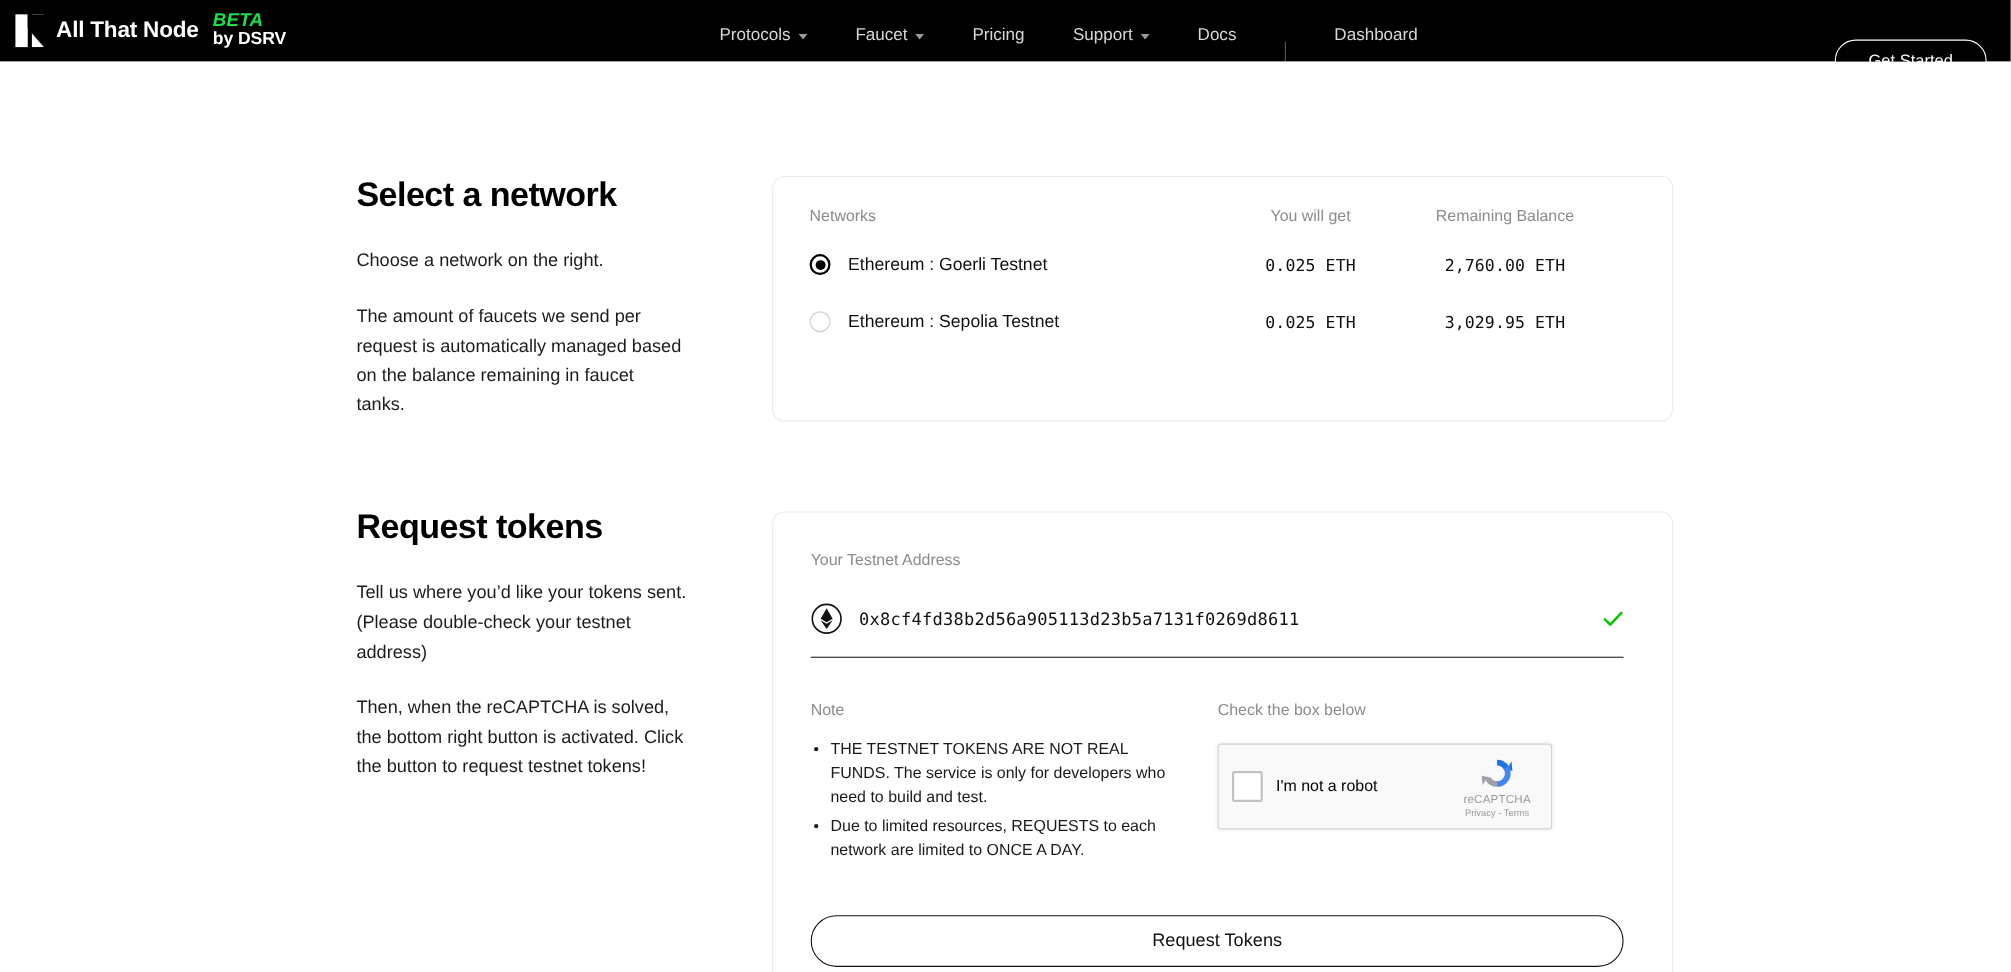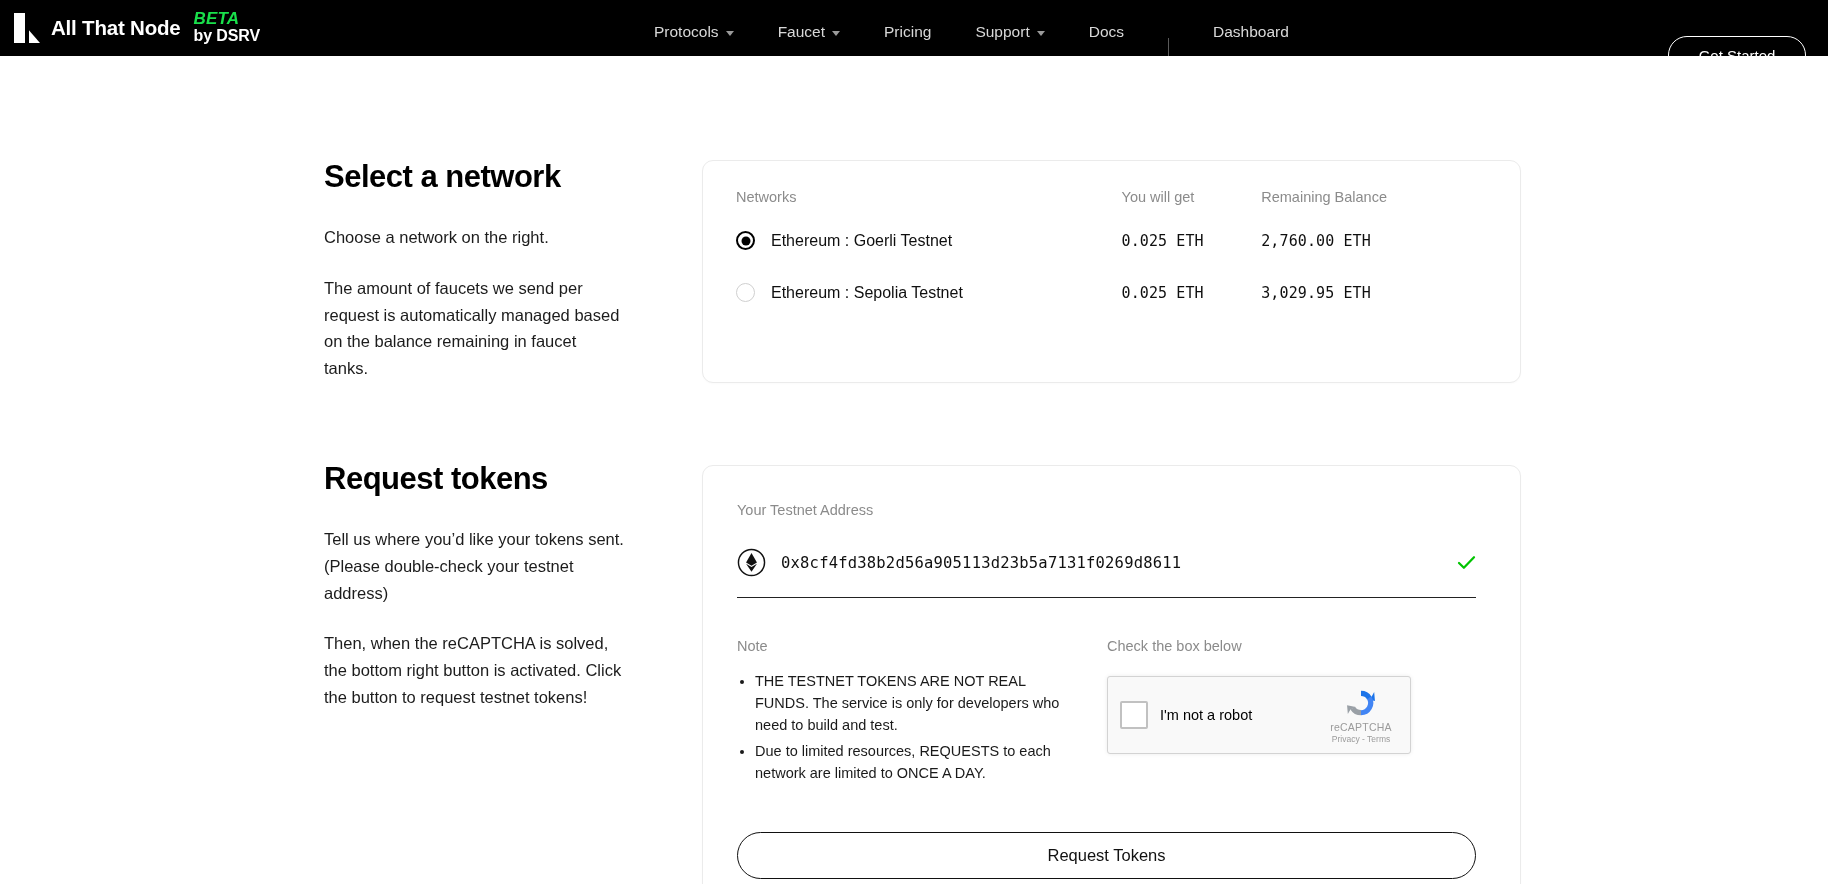--- a/index.html
+++ b/index.html
@@ -159,21 +159,21 @@
     padding: 28px 45px 0 33px;
   }
   .net-table { width: 100%; border-collapse: collapse; }
   .net-table th {
     font-size: 14.5px;
     font-weight: 400;
     color: #8b8b8b;
     text-align: left;
     padding-bottom: 26px;
   }
-  .net-table th.r, .net-table td.r { text-align: left; }
+  .net-table th.r, .net-table td.r { text-align: center; }
   .net-table td {
     padding: 0 0 33px 0;
     vertical-align: middle;
   }
   .net-name-cell { display: flex; align-items: center; gap: 16px; }
   .radio {
     width: 19px; height: 19px;
     border-radius: 50%;
     flex-shrink: 0;
     position: relative;

